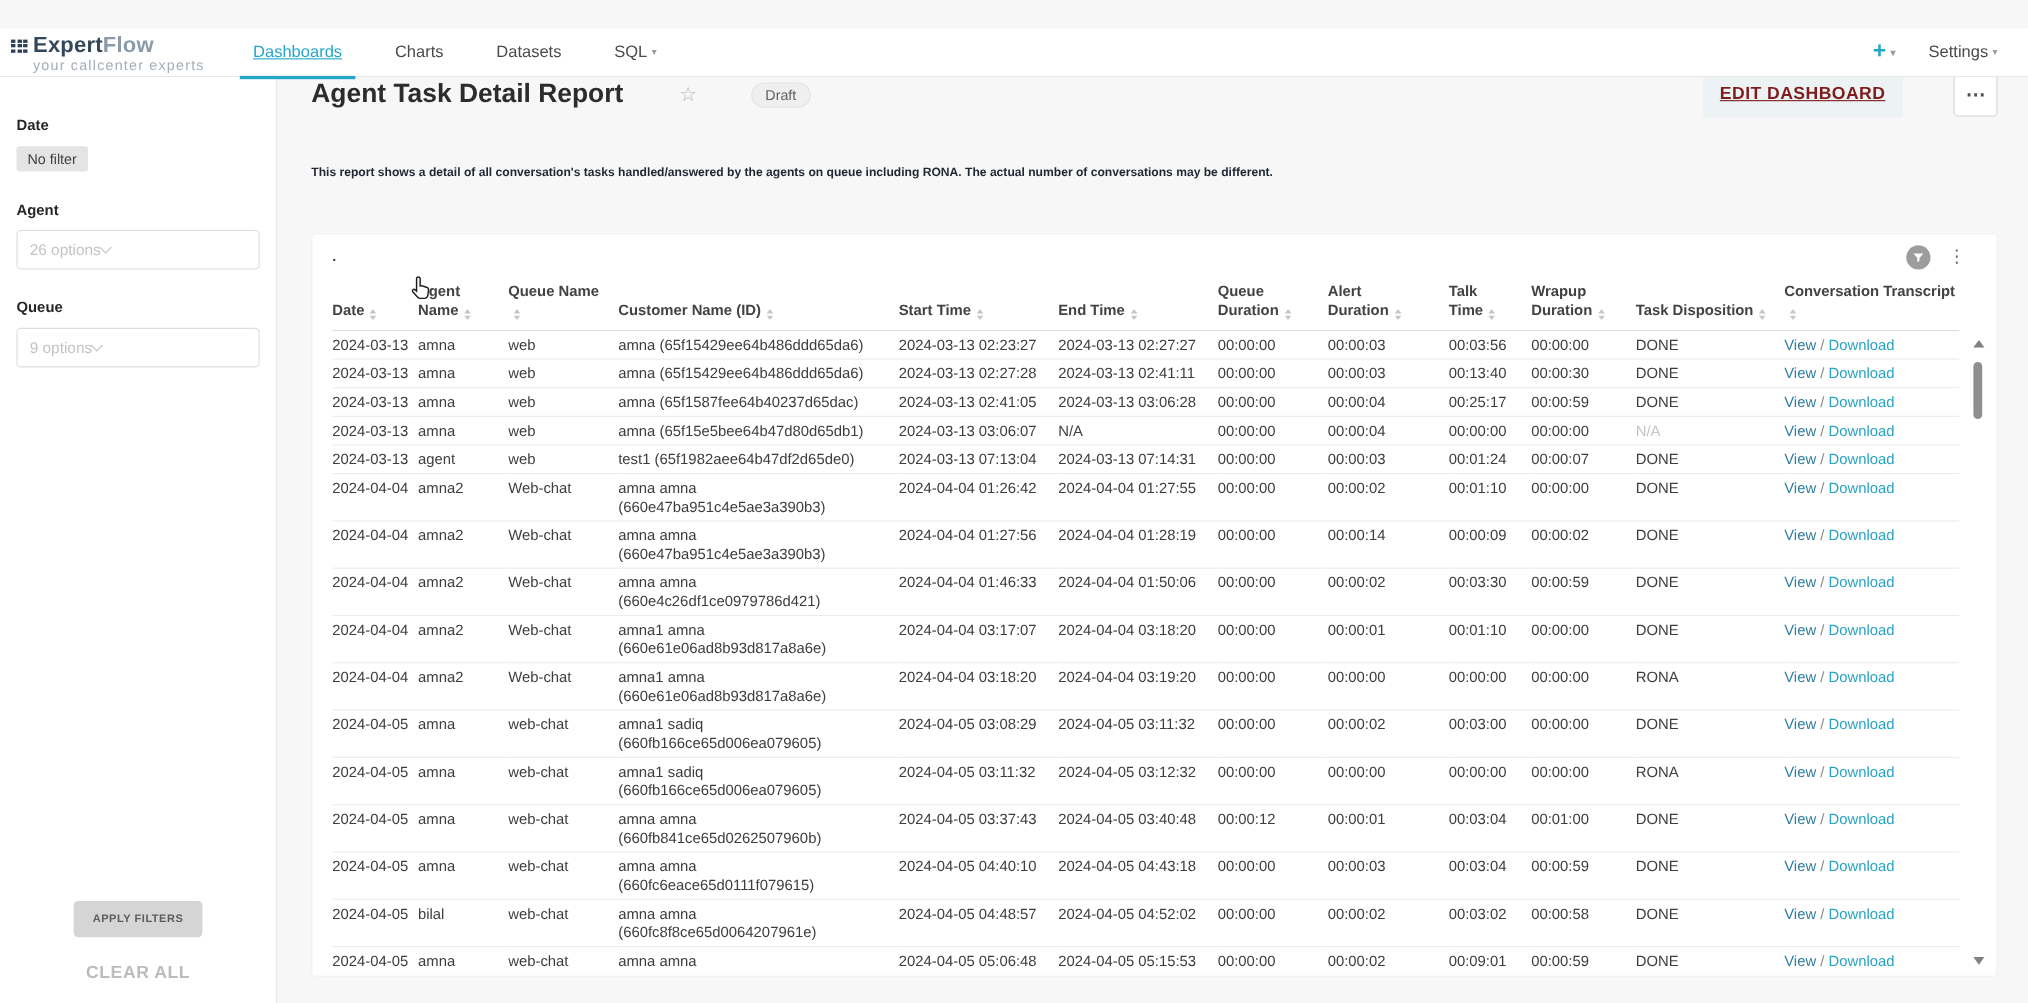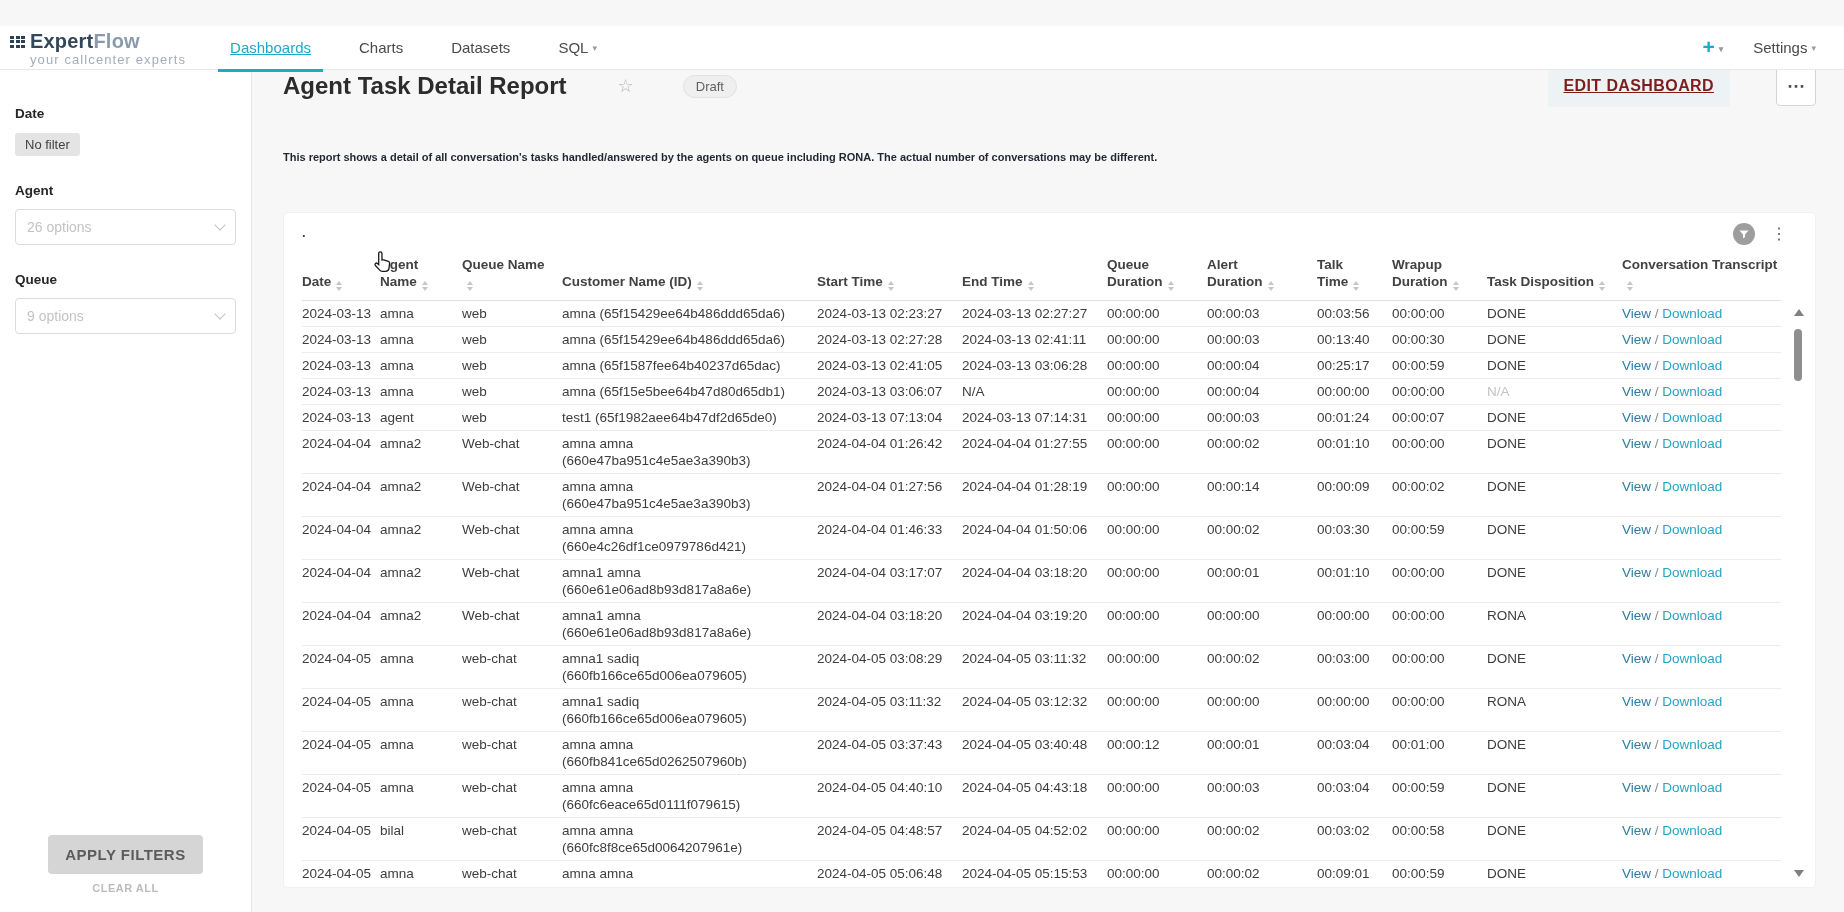--- a/index.html
+++ b/index.html
@@ -33,28 +33,28 @@
   .f-title { font-size:17px; font-weight:700; color:#1d1d1d; }
   .f-collapse { color:#5f5f5f; font-size:17px; cursor:pointer; }
   .add-filters { display:flex; align-items:center; gap:7px; padding:8px 15px; color:#2097b5;
     font-size:12.5px; font-weight:700; letter-spacing:.3px; cursor:pointer; }
   .add-filters .plus { font-size:16px; font-weight:700; }
   .fgroup { padding:0 15px; margin-top:27px; }
   .fgroup .flabel { font-size:13.5px; font-weight:700; color:#262626; }
   .badge-nofilter { display:inline-block; margin-top:12px; background:#e4e4e4; color:#424242;
     font-size:13px; padding:4px 10px; border-radius:3px; }
   .fselect { margin-top:11px; height:36px; border:1px solid #dcdcdc; border-radius:4px; background:#fff;
-    display:flex; align-items:center; justify-content:space-between; padding:0 11px; cursor:pointer; }
+    display:flex; align-items:center; padding:0 11px; cursor:pointer; }
   .fselect .ph { color:#c3c3c3; font-size:14px; }
   .chev { width:8px; height:8px; border-right:1.5px solid #c3c3c3; border-bottom:1.5px solid #c3c3c3;
     transform:rotate(45deg); margin-top:-4px; }
   .sidebar-bottom { position:absolute; bottom:18px; left:0; right:0; text-align:center; }
-  .apply-btn { display:inline-block; background:#d5d5d5; color:#5c5c5c; font-weight:700; font-size:15px;
+  .apply-btn { display:inline-block; background:#d5d5d5; color:#5c5c5c; font-weight:700; font-size:10px;
     letter-spacing:.5px; padding:11px 17px; border-radius:4px; cursor:pointer; }
-  .clear-all { margin-top:8px; color:#bcbcbc; font-weight:700; font-size:11px; letter-spacing:.5px; cursor:pointer; }
+  .clear-all { margin-top:24px; color:#bcbcbc; font-weight:700; font-size:16px; letter-spacing:.5px; cursor:pointer; }
   
   .main { position:absolute; left:252px; top:45px; right:0; bottom:0; background:#f7f7f7; }
   .dash-header { display:flex; align-items:center; padding:20px 28px 0 31px;gap:36px; }
   .dash-title { font-size:24px; font-weight:700; color:#2c2c2c; }
   .star { margin-left:15px; color:#b5b5b5; font-size:18px; cursor:pointer; }
   .draft { margin-left:13px; background:#efefef; border:1px solid #e2e2e2; color:#5f5f5f; font-size:13px;
     padding:3px 12px; border-radius:12px; }
   .edit-btn { margin-left:auto; background:#edf3f5; color:#7f1d1d; font-weight:700; font-size:16px;
     letter-spacing:.4px; padding:12px 16px; border-radius:3px; cursor:pointer;text-decoration:underline; }
   .more-btn { margin-left:10px; width:40px; height:40px; border:1px solid #d4d4d4; border-radius:4px;

